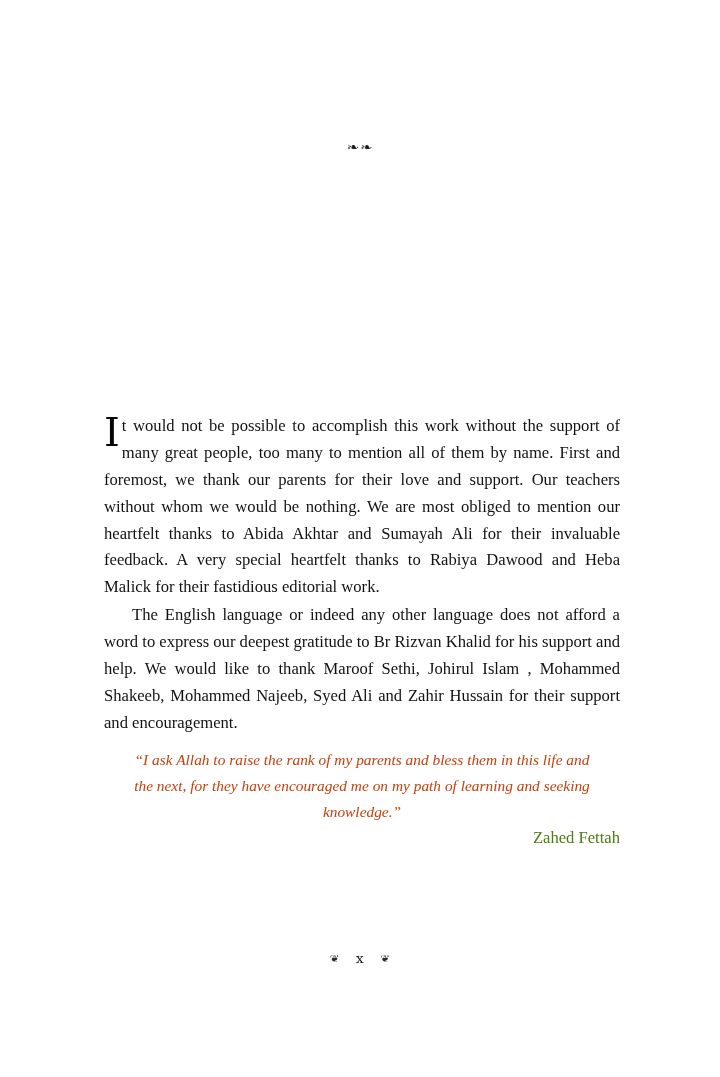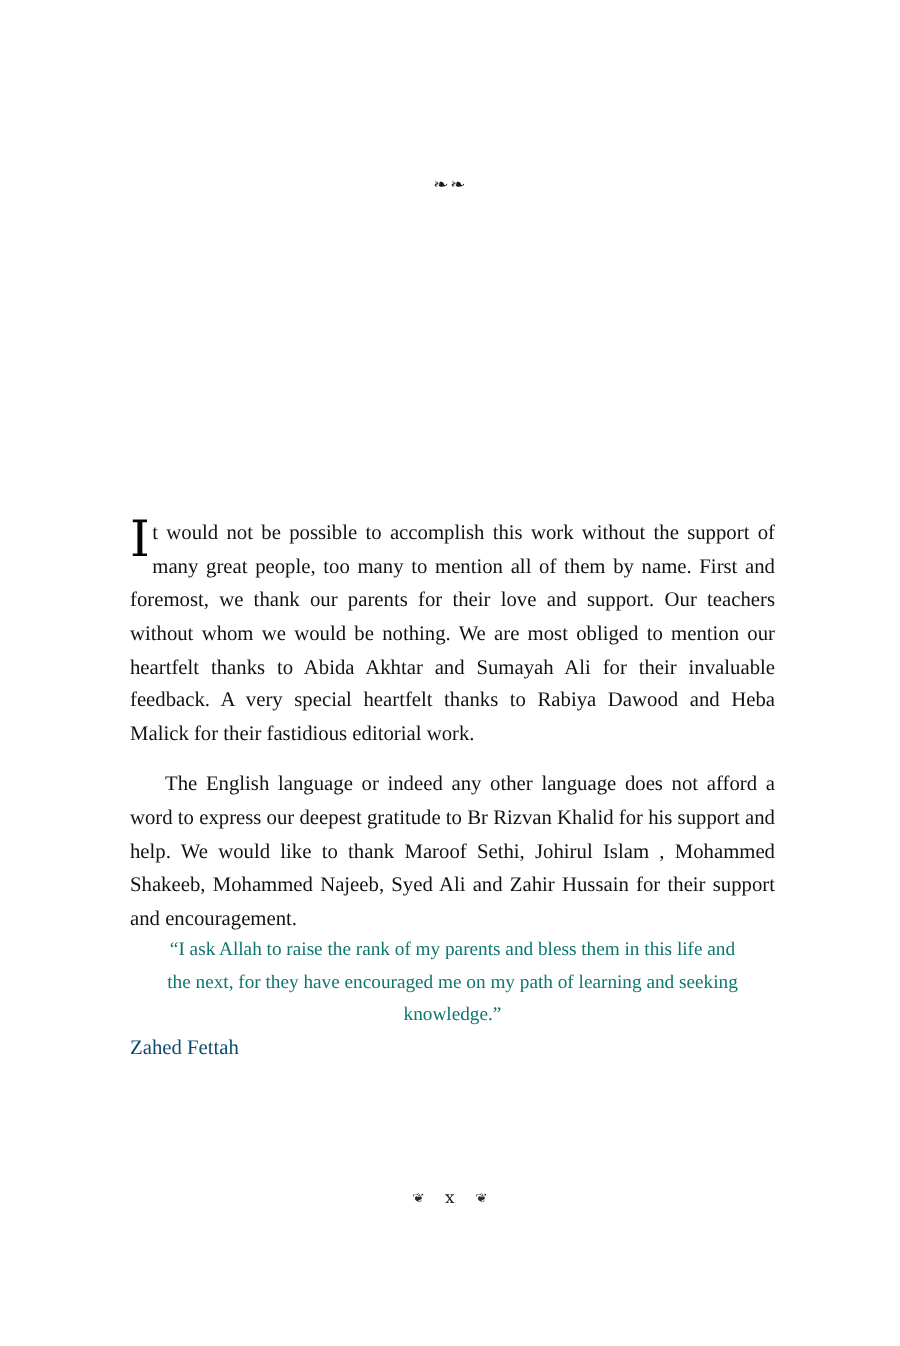--- a/index.html
+++ b/index.html
@@ -59,52 +59,53 @@
     font-size: 16.6px;
     line-height: 1.62;
     text-align: justify;
     text-justify: inter-word;
     margin: 0;
     color: #121212;
     hyphens: none;
   }
   .para.indent {
     text-indent: 28px;
-    margin-top: 13px;
+    margin-top: 1px;
   }
   .dropcap-para {
     position: relative;
   }
   .dropcap {
     float: left;
     font-family: "DejaVu Serif", "Liberation Serif", serif;
     font-size: 40px;
     line-height: 0.88;
     padding: 2px 2px 0 0;
     margin-right: 0px;
     color: #050505;
   }
   .quote {
     position: absolute;
     top: 747px;
     left: 130px;
     width: 464px;
+    font-style: italic;
     font-size: 15.4px;
     line-height: 1.68;
     text-align: center;
-    color: #0f766e;
+    color: #c2410c;
   }
   .signature {
     position: absolute;
     top: 828px;
     left: 104px;
     width: 516px;
-    text-align: left;
+    text-align: right;
     font-size: 16.6px;
-    color: #0c4a6e;
+    color: #4d7c0f;
   }
   .footer {
     position: absolute;
     top: 950px;
     left: 0;
     width: 100%;
     text-align: center;
     font-size: 13px;
     color: #1a1a1a;
     font-family: "DejaVu Serif", serif;

